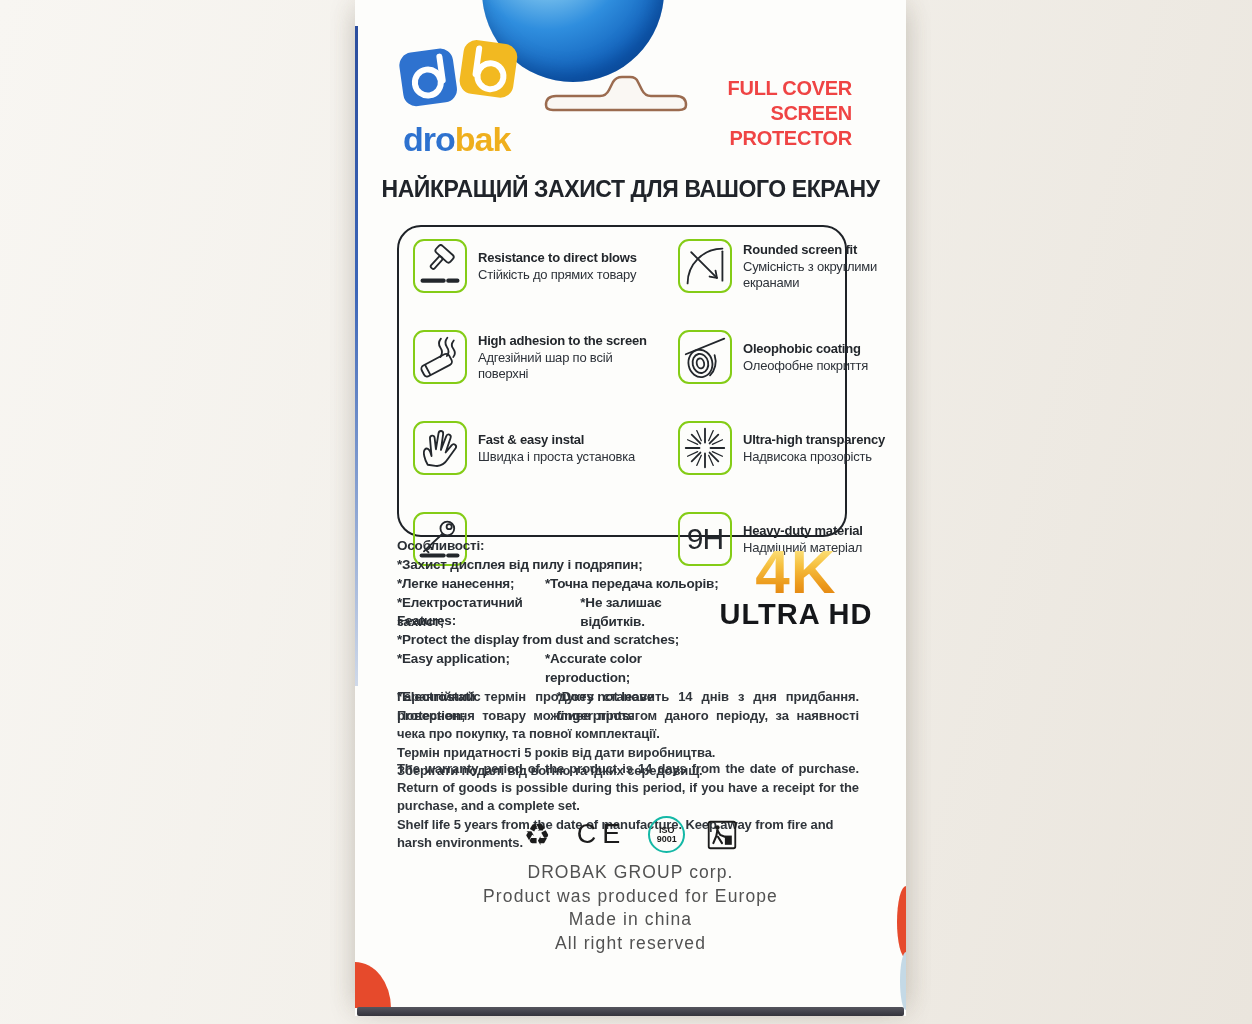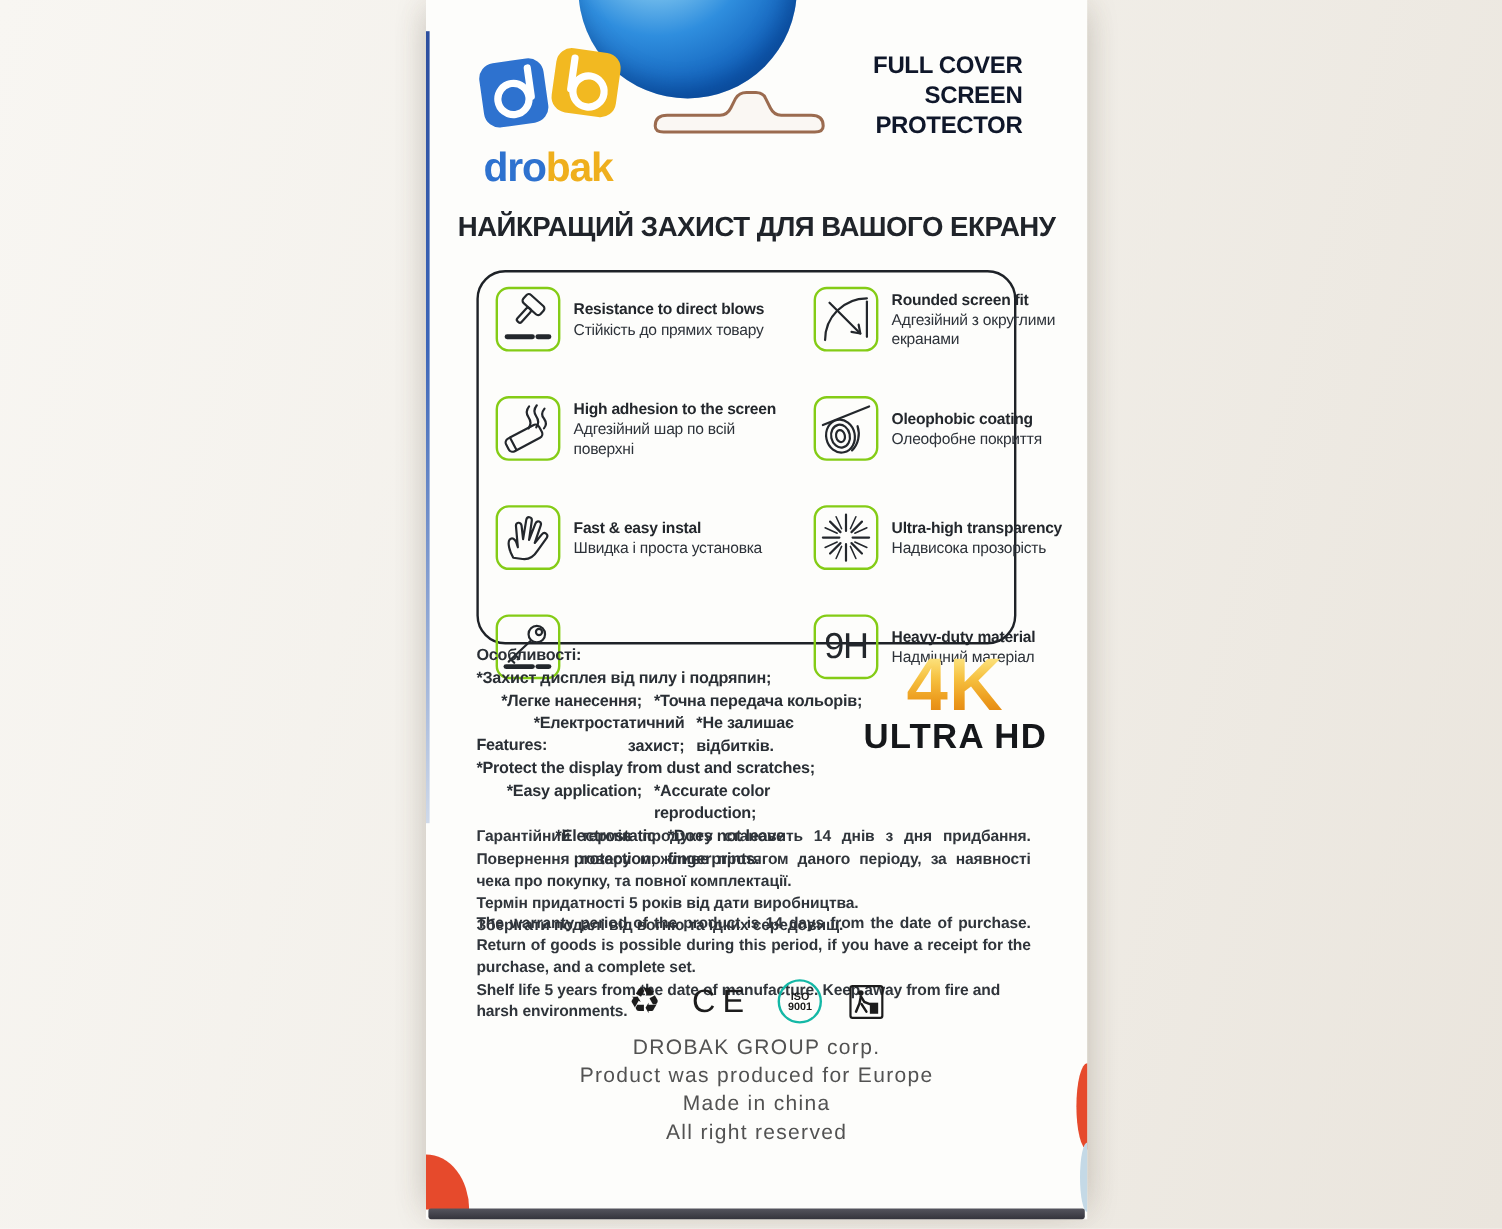--- a/index.html
+++ b/index.html
@@ -31,22 +31,22 @@
   
   .sphere { position:absolute; left:127px; top:-100px; width:182px; height:182px; border-radius:50%;
     background: radial-gradient(circle at 36% 28%, #e2f3fc 0%, #8fd0f2 16%, #2f8ede 45%, #1160ba 74%, #0b4ba0 100%);
     box-shadow: inset -6px -10px 18px rgba(4,40,100,.35); }
   .hang-hole { position:absolute; left:185px; top:72px; }
 
   .logo { position:absolute; left:40px; top:38px; width:140px; }
   .wordmark { font-size:34px; font-weight:700; letter-spacing:-1px; margin-top:2px; padding-left:8px; }
   .wordmark .w1 { color:#2e72cf; } .wordmark .w2 { color:#efaf1d; }
 
-  .product-type { position:absolute; right:54px; top:43px; text-align:right;
-    color:#0f172a; font-weight:700; font-size:20px; line-height:25px; letter-spacing:-.3px; }
+  .product-type { position:absolute; right:54px; top:76px; text-align:right;
+    color:#ef4444; font-weight:700; font-size:20px; line-height:25px; letter-spacing:-.3px; }
 
   .headline { position:absolute; left:0; right:0; top:176px; text-align:center;
     font-size:23px; font-weight:700; letter-spacing:-.4px; color:#20242a; }
 
   
   .panel { position:absolute; left:42px; top:225px; width:450px; height:312px;
     border:2.5px solid #1e2227; border-radius:24px; padding:12px 10px 10px 14px;
     display:grid; grid-template-columns: 228px 1fr; grid-auto-rows:1fr;gap:37px; }
   .feat { display:flex; align-items:center; }
   .icon-box { width:54px; height:54px; flex:0 0 54px; border:2px solid #84cc16; border-radius:11px;
@@ -54,21 +54,21 @@
   .icon-box svg { stroke:#23272c; fill:none; stroke-width:2; stroke-linecap:round; stroke-linejoin:round; }
   .hardness { font-size:30px; font-weight:500; color:#23272c; letter-spacing:-1px; }
   .feat-text { width:162px; }
   .feat-en { font-size:13px; font-weight:700; color:#23272c; white-space:nowrap; letter-spacing:-.2px; }
   .feat-ua { font-size:13px; font-weight:500; color:#2d3239; line-height:15.5px; margin-top:2px; letter-spacing:-.2px; }
 
   
   .bullets { position:absolute; left:42px; width:330px; font-size:13.5px; font-weight:700;
     color:#2a2f35; line-height:19px; letter-spacing:-.2px; }
   .bullets.ua { top:536px; } .bullets.en { top:611px; }
-  .b-row { display:flex; } .b-row .bl { min-width:148px; padding-right:10px;text-align:right; }
+  .b-row { display:flex; } .b-row .bl { min-width:148px; padding-right:10px; }
 
   .badge4k { position:absolute; left:346px; top:544px; width:190px; text-align:center; }
   .badge4k .fourk { font-size:62px; line-height:56px; font-weight:800; letter-spacing:1px;
     background: linear-gradient(180deg,#fdeb8e 0%, #f6c140 38%, #ec9a1c 72%, #e07f0e 100%);
     -webkit-background-clip:text; background-clip:text; color:transparent; }
   .badge4k .uhd { font-size:29px; font-weight:800; letter-spacing:1px; color:#15171a; margin-top:-2px; }
 
   
   .warranty { position:absolute; left:42px; width:462px; font-size:13px; font-weight:600;
     color:#30353b; line-height:18.5px; letter-spacing:-.1px; }
@@ -148,21 +148,21 @@
         <div class="icon-box">
           <svg width="44" height="44" viewBox="0 0 48 48">
             <path d="M5 43 A38 38 0 0 1 43 5"></path>
               <line x1="43" y1="8" x2="43" y2="40"></line>
             <line x1="9" y1="9" x2="37" y2="37"></line>
               <path d="M37 37 l-8 -1.5 M37 37 l-1.5 -8"></path>
           </svg>
         </div>
         <div class="feat-text">
             <div class="feat-en">Rounded screen fit</div>
-            <div class="feat-ua">Адгезійний з округлими екранами</div>
+            <div class="feat-ua">Сумісність з округлими екранами</div>
           </div>
       </div>
 
       <div class="feat">
         <div class="icon-box">
           <svg width="44" height="44" viewBox="0 0 48 48">
             <g transform="rotate(-28 21 32)">
                 <rect x="3" y="26" width="34" height="13" rx="4"></rect>
                 <line x1="9" y1="27" x2="9" y2="38"></line>
               </g>

